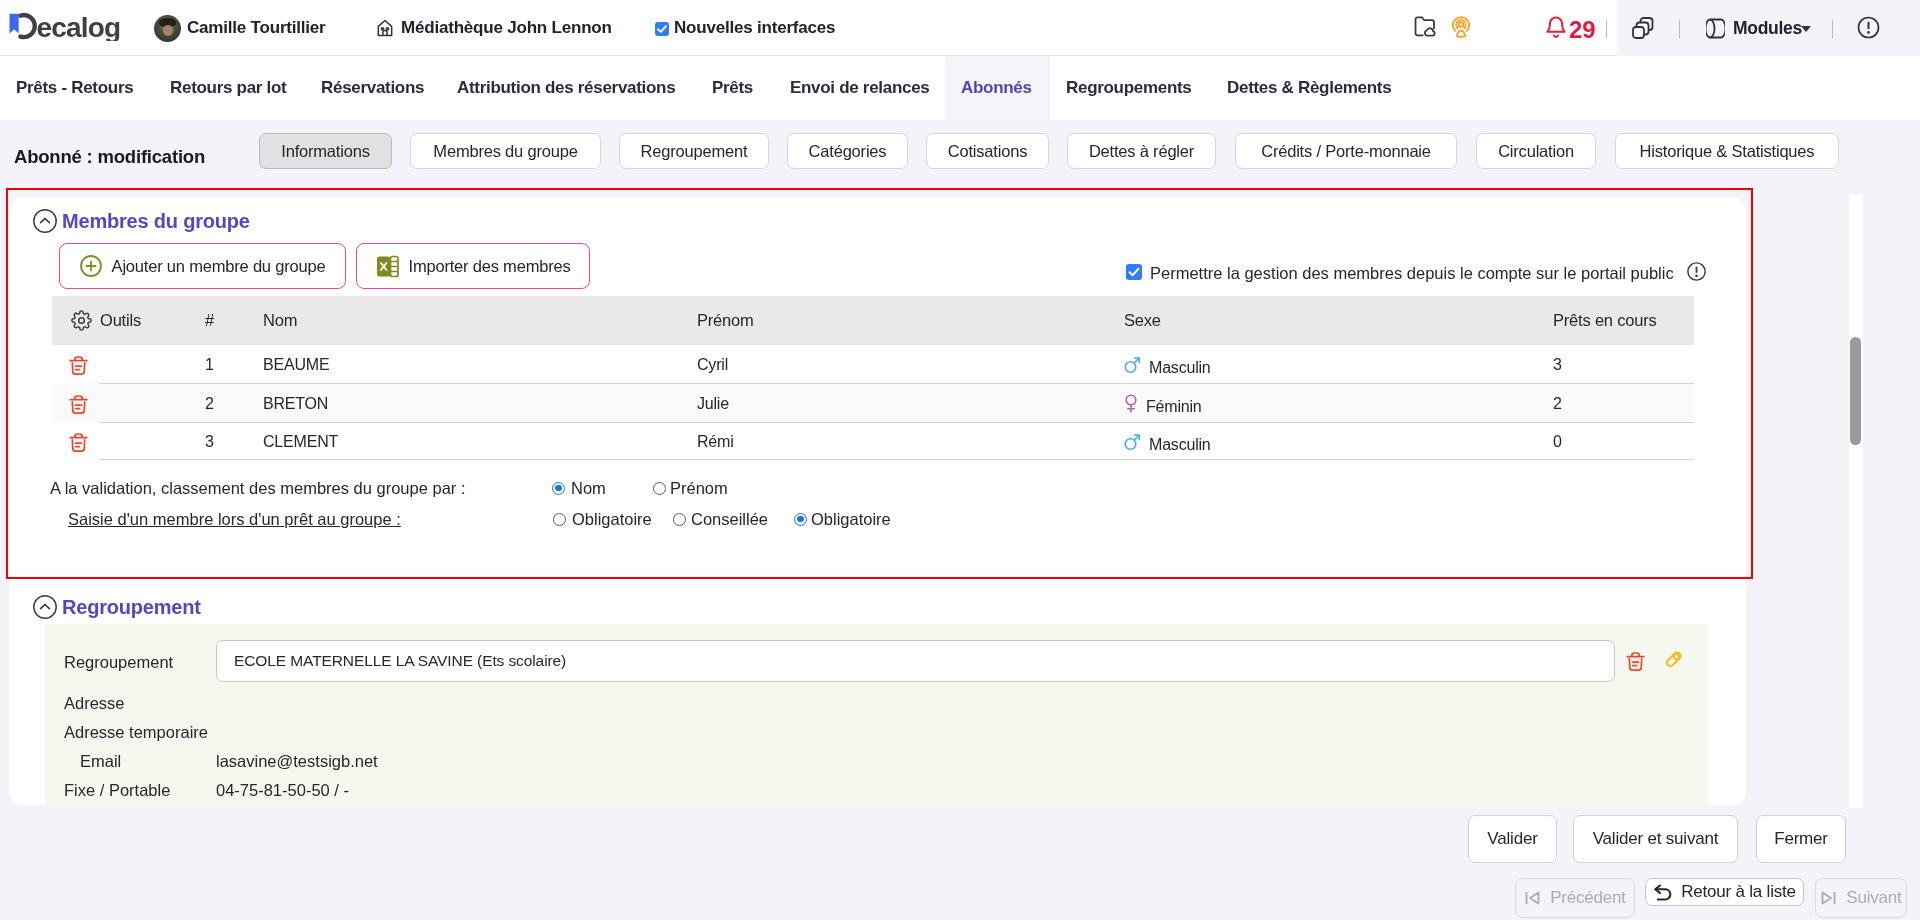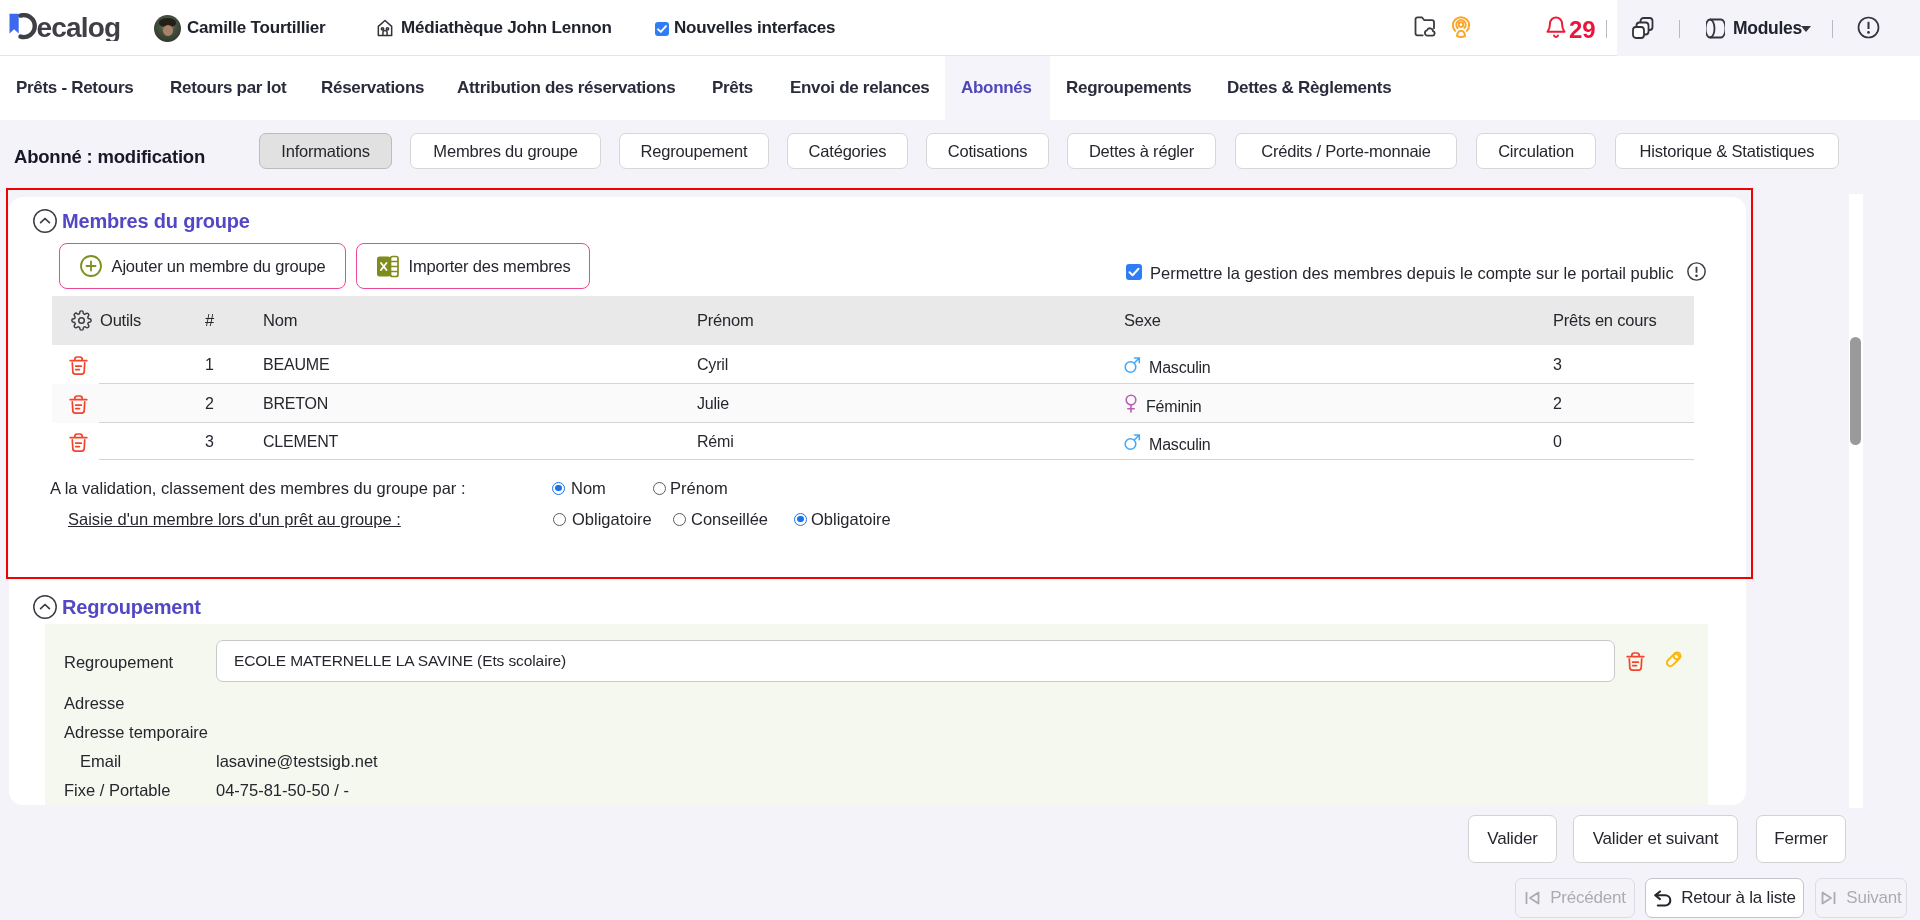--- a/index.html
+++ b/index.html
@@ -321,21 +321,21 @@
   <div class="fbtn" style="left:1468px; top:815px; width:89px; height:48px;">Valider</div>
   <div class="fbtn" style="left:1573px; top:815px; width:165px; height:48px;">Valider et suivant</div>
   <div class="fbtn" style="left:1756px; top:815px; width:90px; height:48px;">Fermer</div>
 
   <div class="fbtn dis" style="left:1515px; top:878px; width:120px; height:40px;">
     <svg width="17" height="16" viewBox="0 0 17 16" fill="none" stroke="#ababb4" stroke-width="1.8" stroke-linejoin="round">
         <path d="M2.5 2 V14 M14.5 2.5 L6 8 L14.5 13.5 Z"></path>
       </svg>
     Précédent
   </div>
-  <div class="fbtn" style="left:1645px; top:878px; width:159px; height:40px; border-color:#c4c4cc;">
+  <div class="fbtn" style="left:1645px; top:878px; width:159px; height:28px; border-color:#c4c4cc;">
     <svg width="19" height="17" viewBox="0 0 19 17" fill="none" stroke="#26262e" stroke-width="2.1" stroke-linecap="round" stroke-linejoin="round">
         <path d="M7 1.5 L2.2 5.3 L7 9.1 M2.2 5.3 H12.2 a5.1 5.1 0 0 1 0 10.2 H4.8"></path>
       </svg>
     Retour à la liste
   </div>
   <div class="fbtn dis" style="left:1815px; top:878px; width:92px; height:40px;">
     <svg width="17" height="16" viewBox="0 0 17 16" fill="none" stroke="#ababb4" stroke-width="1.8" stroke-linejoin="round">
         <path d="M2.5 2.5 L11 8 L2.5 13.5 Z M14.5 2 V14"></path>
       </svg>
     Suivant

